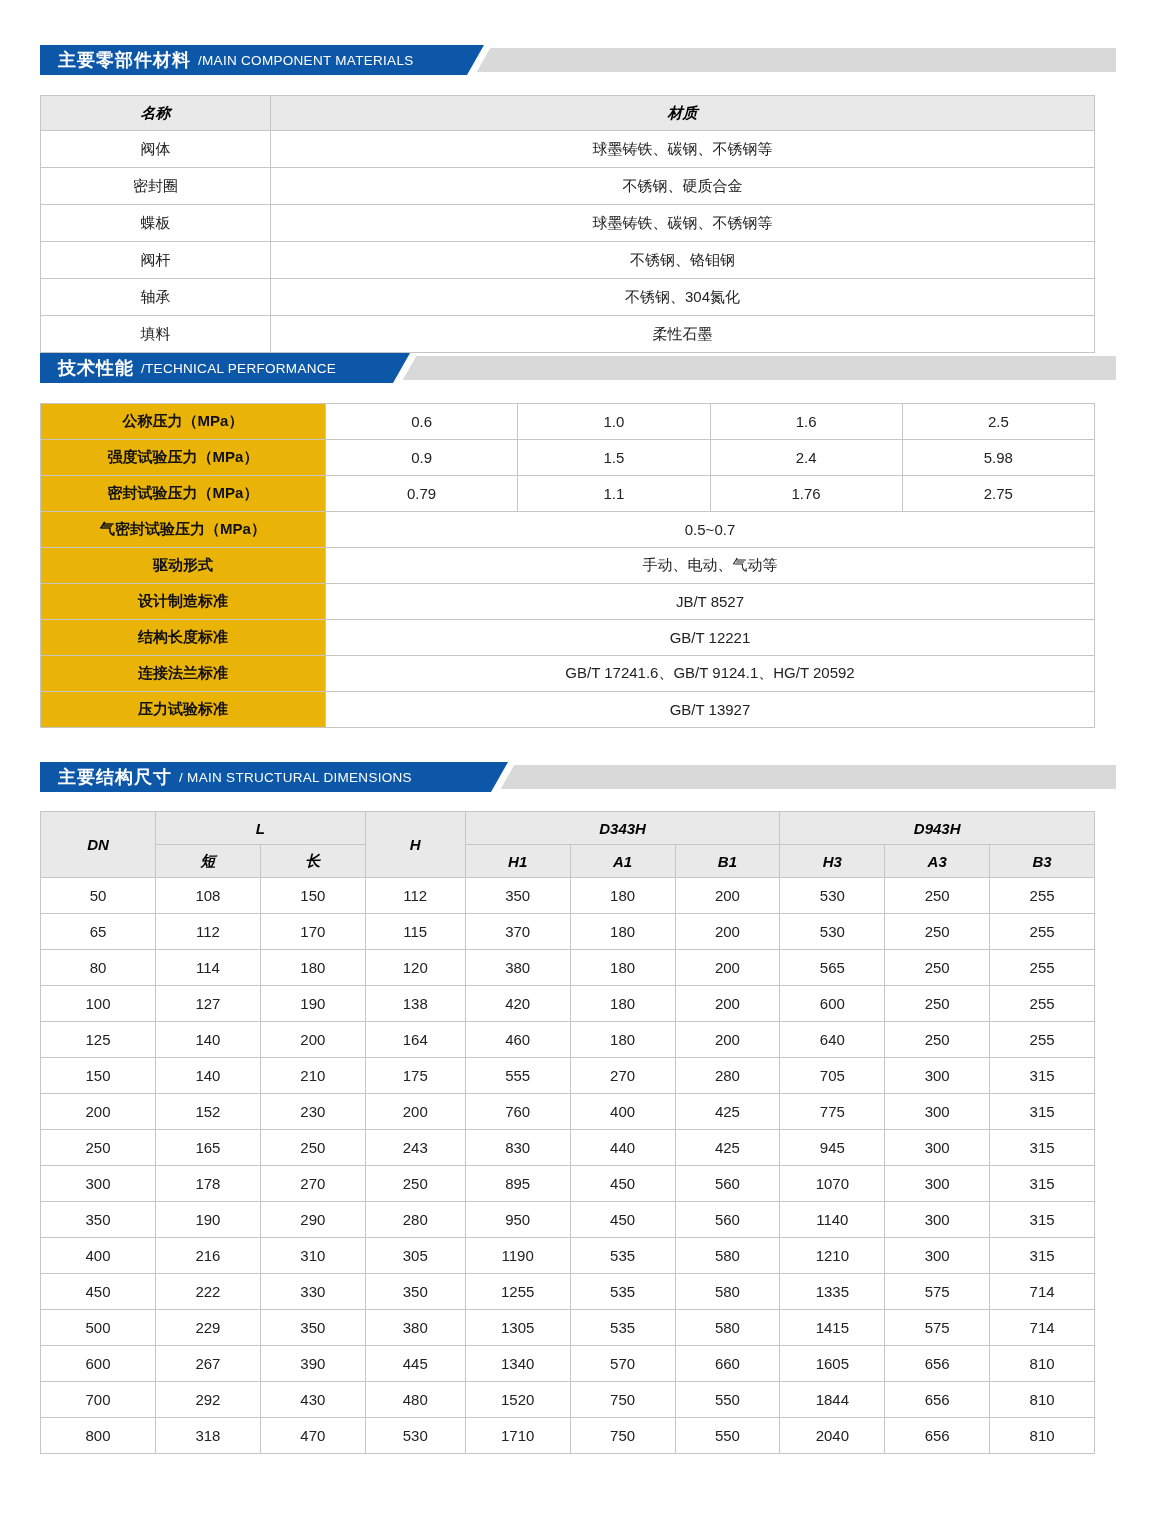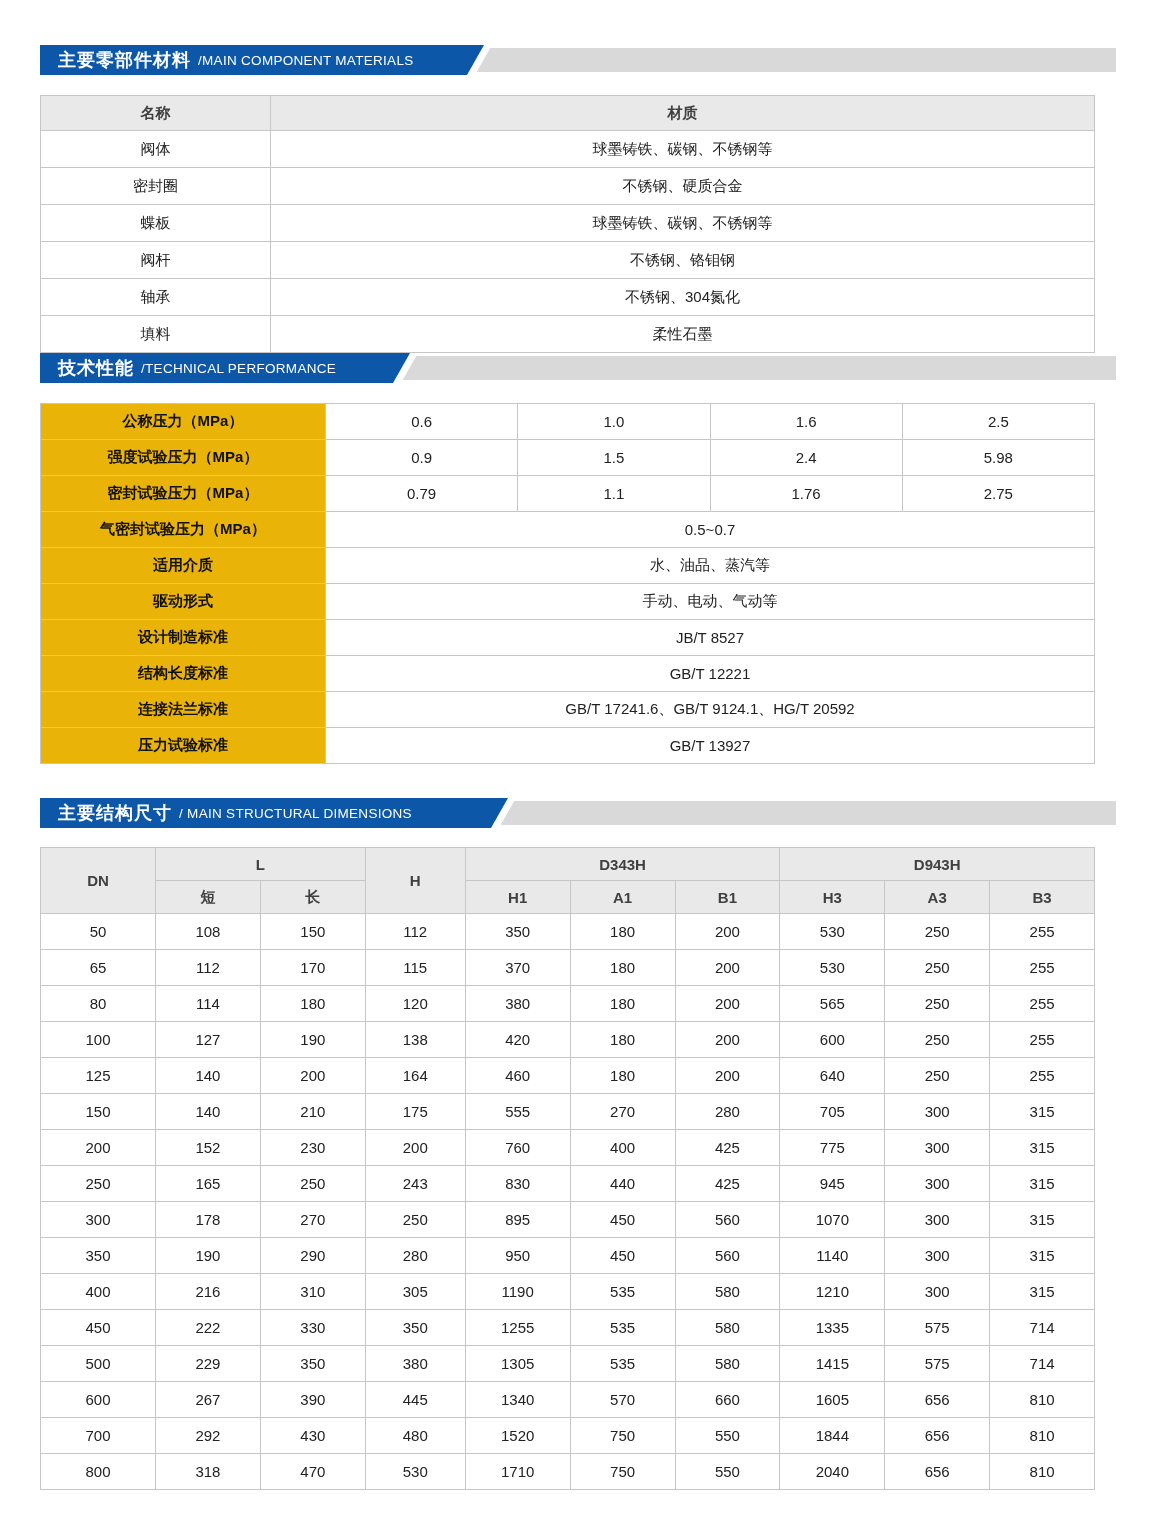--- a/index.html
+++ b/index.html
@@ -49,21 +49,22 @@
   th, td {
     border: 1px solid #c6c6c6;
     text-align: center;
     vertical-align: middle;
     font-size: 15px;
     padding: 0 4px;
   }
   thead th {
     background: #e9e9e9;
     font-weight: bold;
-    color: #404040;
+    color: #000000;
+    font-style: italic;
   }
   .tbl-materials th { height: 35px; }
   .tbl-materials td { height: 37px; }
   .tbl-materials col.c-name { width: 230px; }
 
   .tbl-perf { margin-top: 20px; }
   .tbl-perf td { height: 36px; }
   .tbl-perf col.c-label { width: 285px; }
   .tbl-perf td.label-cell {
     background: #eab308;
@@ -165,24 +166,20 @@
         <tr>
           <td class="label-cell">密封试验压力（MPa）</td>
           <td>0.79</td>
           <td>1.1</td>
           <td>1.76</td>
           <td>2.75</td>
         </tr>
         <tr>
           <td class="label-cell">气密封试验压力（MPa）</td>
           <td colspan="4">0.5~0.7</td>
-        </tr>
-        <tr>
-          <td class="label-cell">适用介质</td>
-          <td colspan="4">水、油品、蒸汽等</td>
         </tr>
         <tr>
           <td class="label-cell">驱动形式</td>
           <td colspan="4">手动、电动、气动等</td>
         </tr>
         <tr>
           <td class="label-cell">设计制造标准</td>
           <td colspan="4">JB/T 8527</td>
         </tr>
         <tr>

